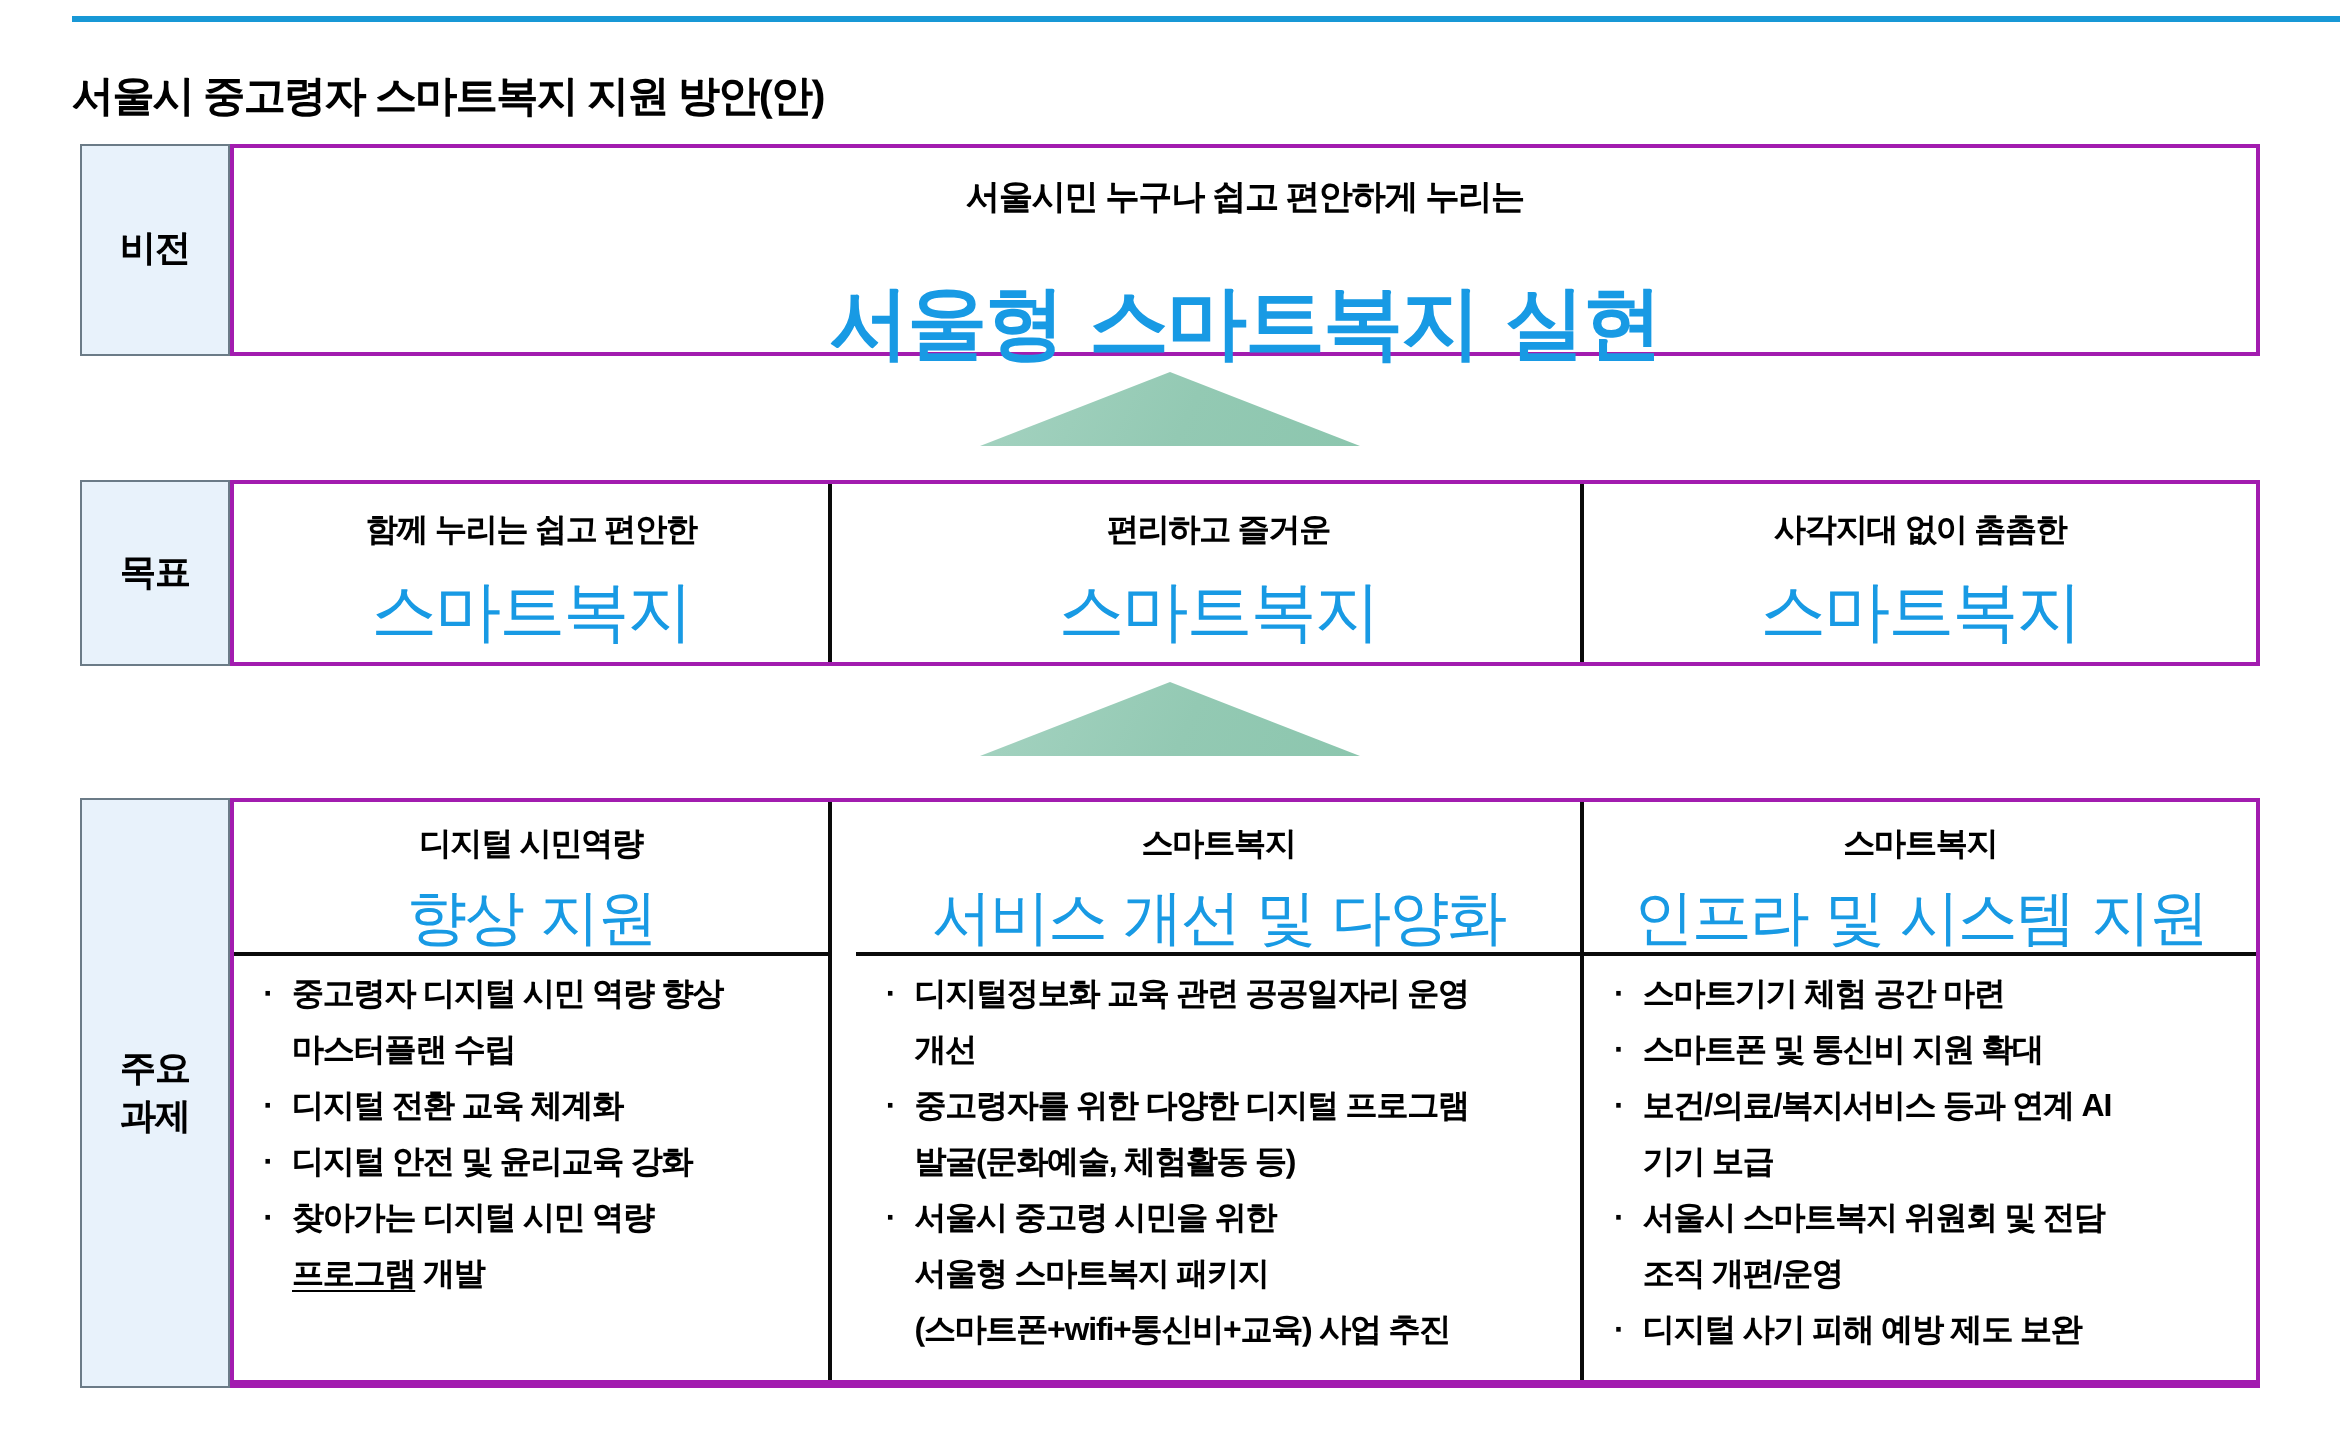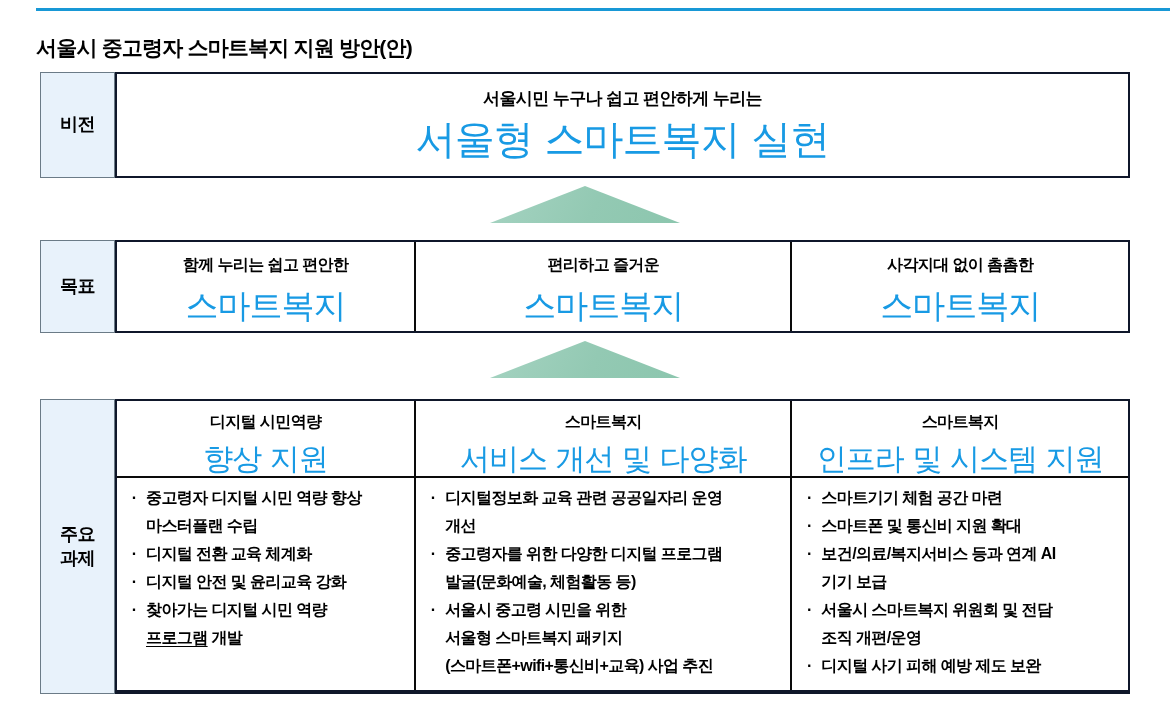--- a/index.html
+++ b/index.html
@@ -18,44 +18,44 @@
   .top-rule{position:absolute;left:36px;right:0;top:8px;height:3px;background:var(--accent-line);}
   .doc-title{position:absolute;left:36px;top:20px;font-size:21px;font-weight:800;letter-spacing:-0.8px;}
 
   .board{position:absolute;left:40px;top:72px;width:1090px;}
   .row{display:flex;align-items:stretch;}
   .row-label{
     flex:0 0 75px;background:var(--label-bg);border:1px solid var(--label-border);
     display:flex;align-items:center;justify-content:center;text-align:center;
     font-size:18px;font-weight:700;letter-spacing:-0.5px;white-space:pre-line;line-height:1.3;
   }
-  .row-content{flex:1;border:2px solid #0f172a;background:#fff;display:flex;}
+  .row-content{flex:1;border:2px solid #a21caf;background:#fff;display:flex;}
 
   .row-vision{height:106px;}
   .vision-cell{flex-direction:column;align-items:center;justify-content:flex-start;padding-top:13px;}
   .subtitle{font-size:17px;font-weight:800;letter-spacing:-0.6px;}
   .headline{
     font-family:"DejaVu Serif","Liberation Serif",serif;
     color:var(--headline-blue);letter-spacing:-1px;
   }
-  .vision-headline{font-size:40px;margin-top:2px;}
+  .vision-headline{font-size:40px;margin-top:24px;font-weight:bold;}
 
   .gap{position:relative;}
   .gap-1{height:54px;}
   .gap-2{height:58px;}
   .up-arrow{
     width:190px;height:37px;margin:8px auto 0;
     background:linear-gradient(115deg,#a5d3c1 0%,var(--arrow-green) 55%,#8cc6ae 100%);
     clip-path:polygon(50% 0,100% 100%,0 100%);
   }
 
   .row-goals{height:93px;}
   .col{display:flex;flex-direction:column;align-items:center;text-align:left;}
   .col-1{flex:0 0 29.4%;}
-  .col-2{flex:0 0 37.4%;border-left:2px solid #0a0a0a;border-right:2px solid #0a0a0a;}
+  .col-2{flex:0 0 37.4%;border-left:2px solid #0a0a0a;border-right:2px solid #0a0a0a;padding-left:12px;}
   .col-3{flex:1;}
   .goal-col{padding-top:13px;}
   .goal-col .subtitle{font-size:16px;}
   .goal-headline{font-size:33px;margin-top:8px;}
 
   .row-tasks{height:295px;}
   .row-tasks .row-content{border-bottom-width:4px;}
   .task-col{align-items:stretch;text-align:left;}
   .task-head{
     height:77px;border-bottom:2px solid #0a0a0a;

